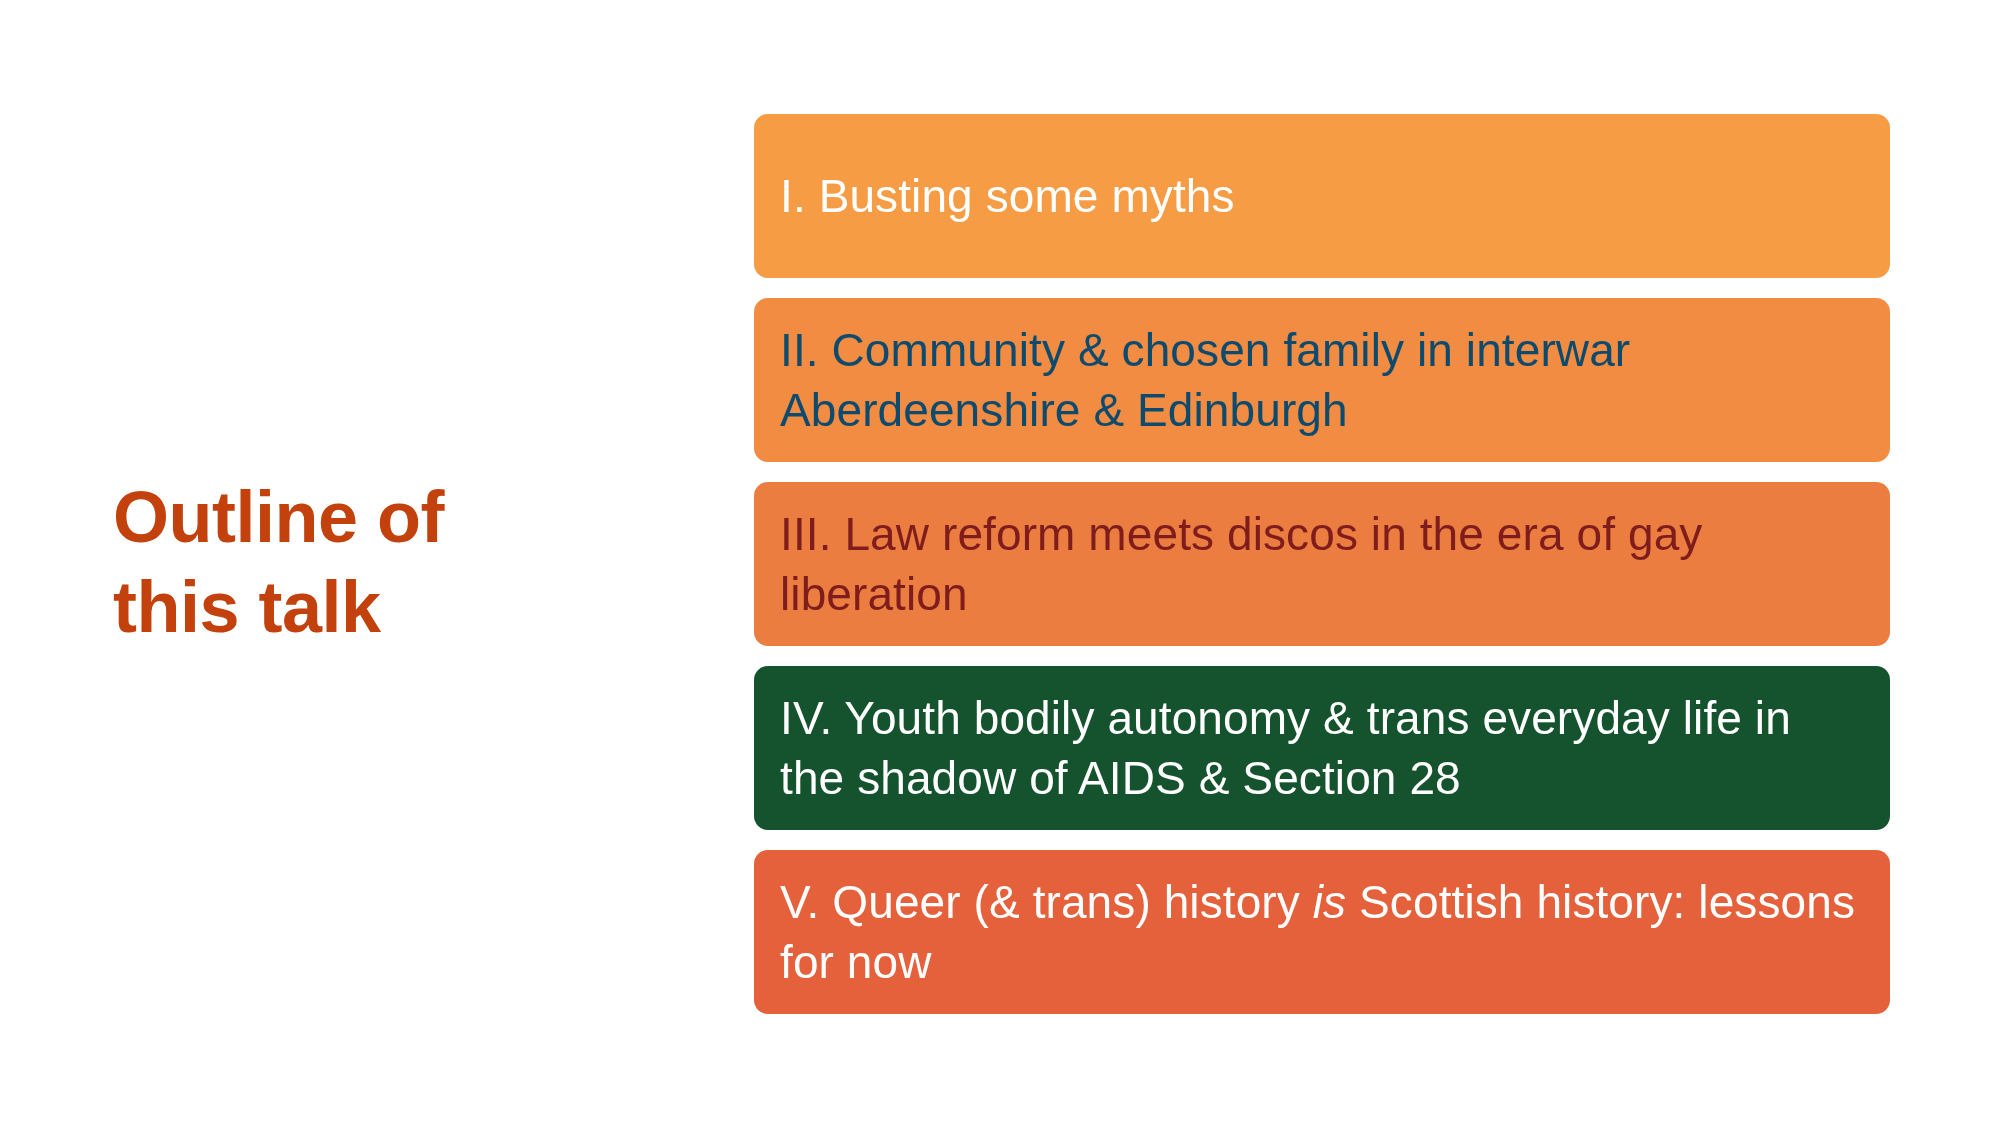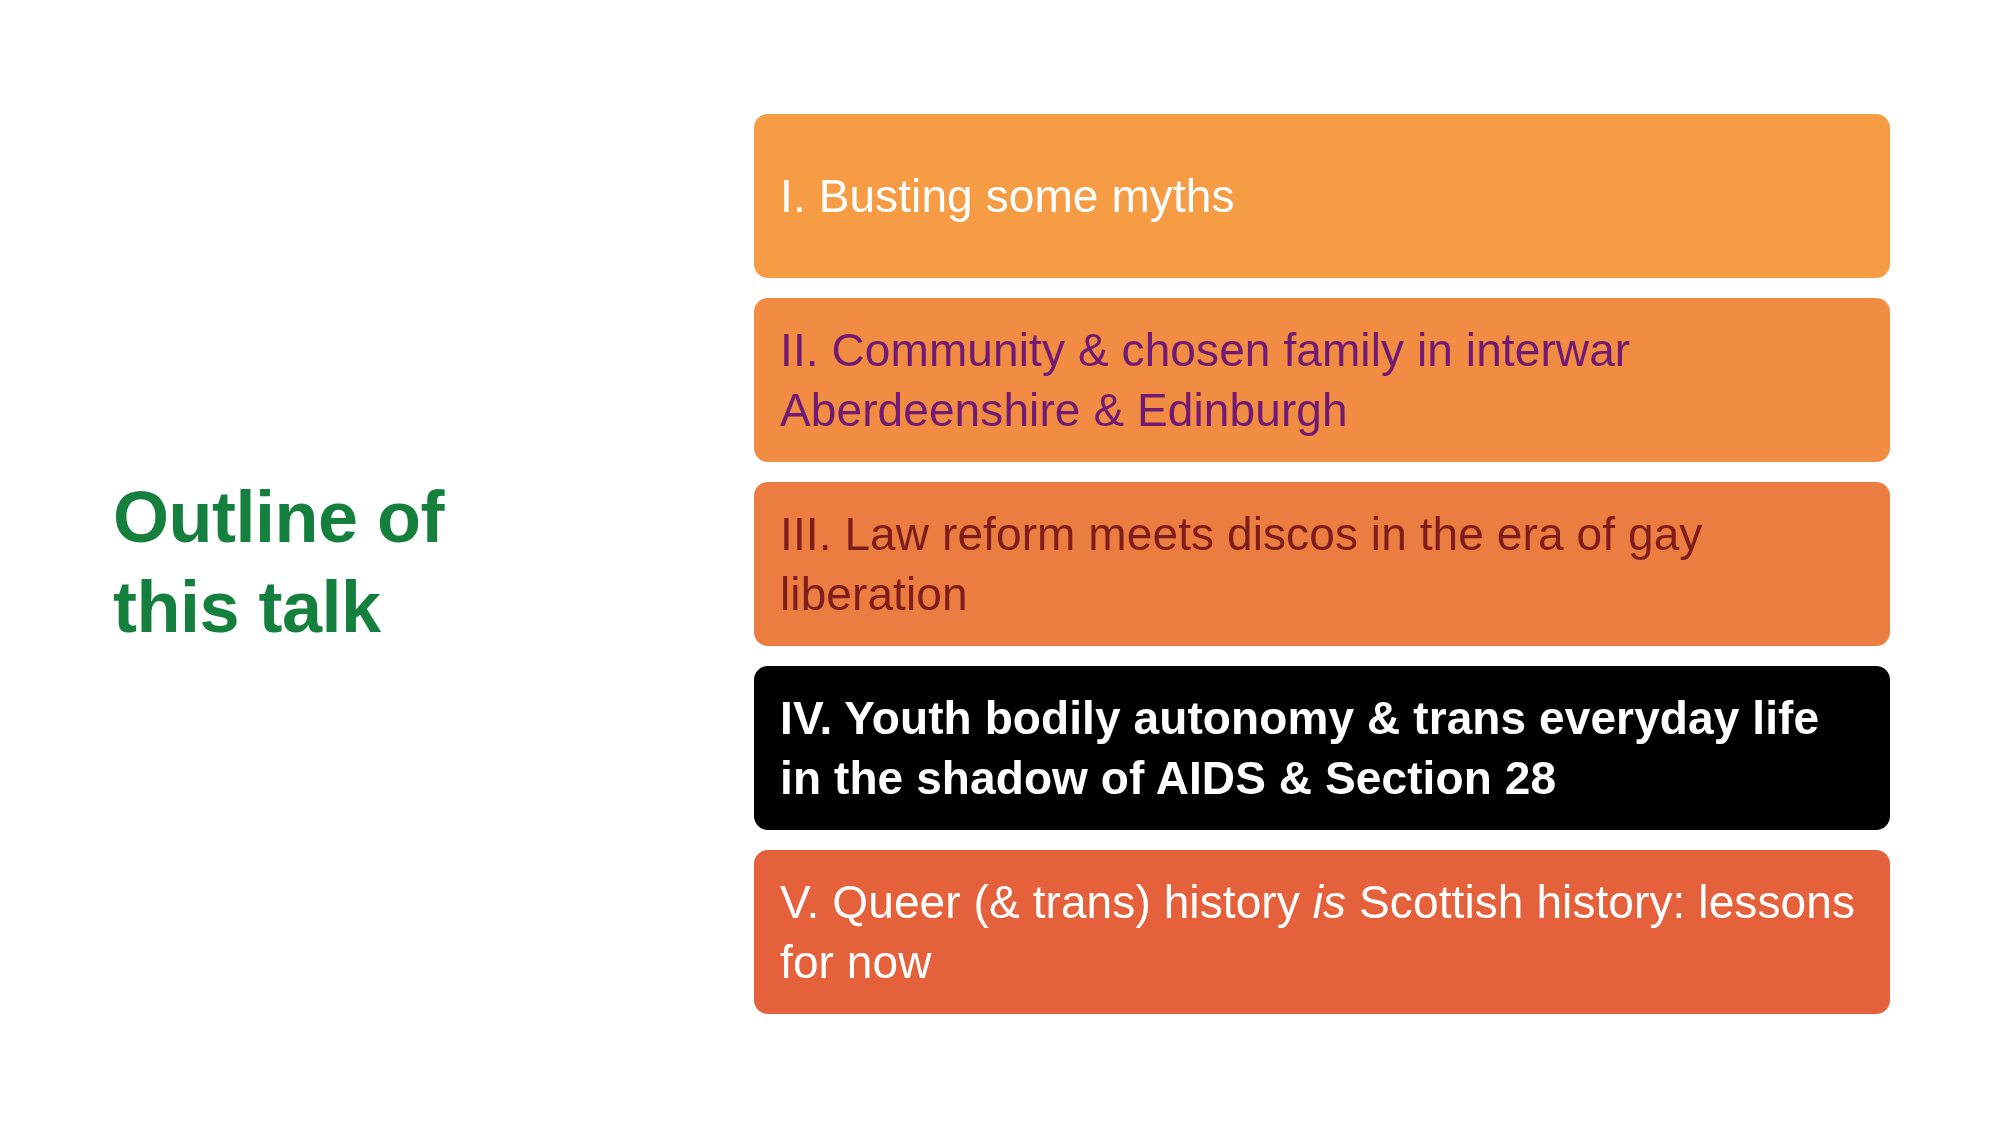--- a/index.html
+++ b/index.html
@@ -69,38 +69,38 @@
 
   .outline-item .em {
     font-style: italic;
   }
 </style>
 </head>
 <body style="background: rgb(255, 255, 255);">
 
 <div class="slide" style="background: rgb(255, 255, 255);">
 
-  <h1 class="slide-title" style="color: #15803d; margin-top: 10px;">Outline of
+  <h1 class="slide-title" style="color: #c2410c; margin-top: 10px;">Outline of
 this talk</h1>
 
   <div class="outline-list">
 
     <div class="outline-item" style="background-color: rgb(245, 156, 69); color: rgb(255, 255, 255);">
       <span class="item-text">I. Busting some myths</span>
     </div>
 
-    <div class="outline-item" style="background-color: rgb(241, 140, 66); color: #701a75;">
+    <div class="outline-item" style="background-color: rgb(241, 140, 66); color: #0c4a6e;">
       <span class="item-text">II. Community &amp; chosen family in interwar Aberdeenshire &amp; Edinburgh</span>
     </div>
 
     <div class="outline-item" style="background-color: rgb(236, 125, 64); color: #7f1d1d;">
       <span class="item-text">III. Law reform meets discos in the era of gay liberation</span>
     </div>
 
-    <div class="outline-item" style="background-color: #000000; color: rgb(255, 255, 255); font-weight: bold;">
+    <div class="outline-item" style="background-color: #14532d; color: rgb(255, 255, 255);">
       <span class="item-text">IV. Youth bodily autonomy &amp; trans everyday life in the shadow of AIDS &amp; Section 28</span>
     </div>
 
     <div class="outline-item" style="background-color: rgb(228, 97, 60); color: rgb(255, 255, 255); justify-content: flex-end;">
       <span class="item-text"><span>V. Queer (&amp; trans) history </span><span class="em">is</span><span> Scottish history: lessons for now</span></span>
     </div>
 
   </div>
 </div>
 

